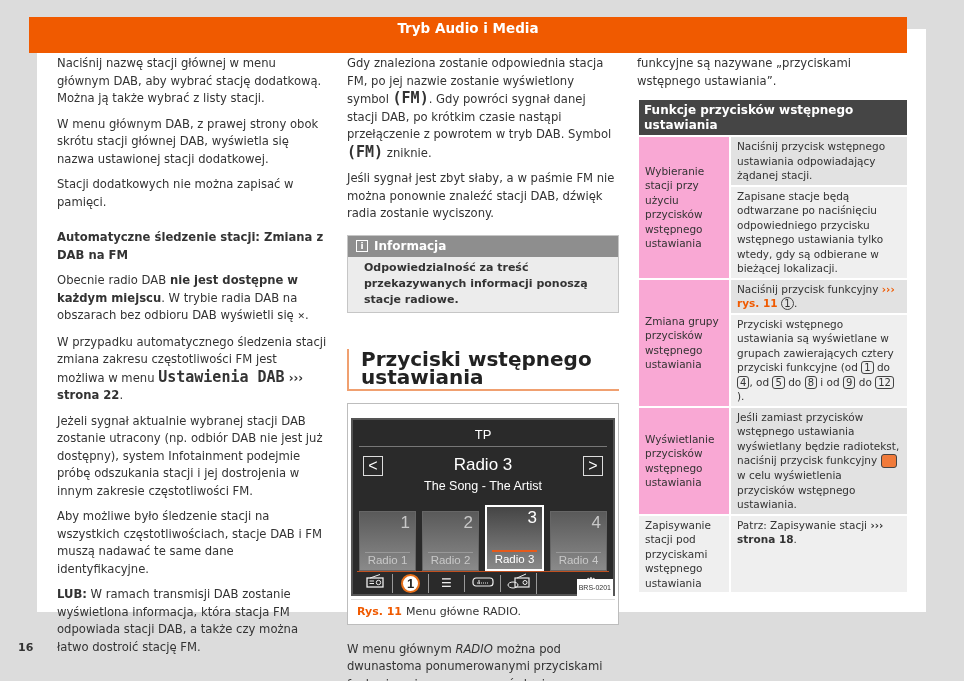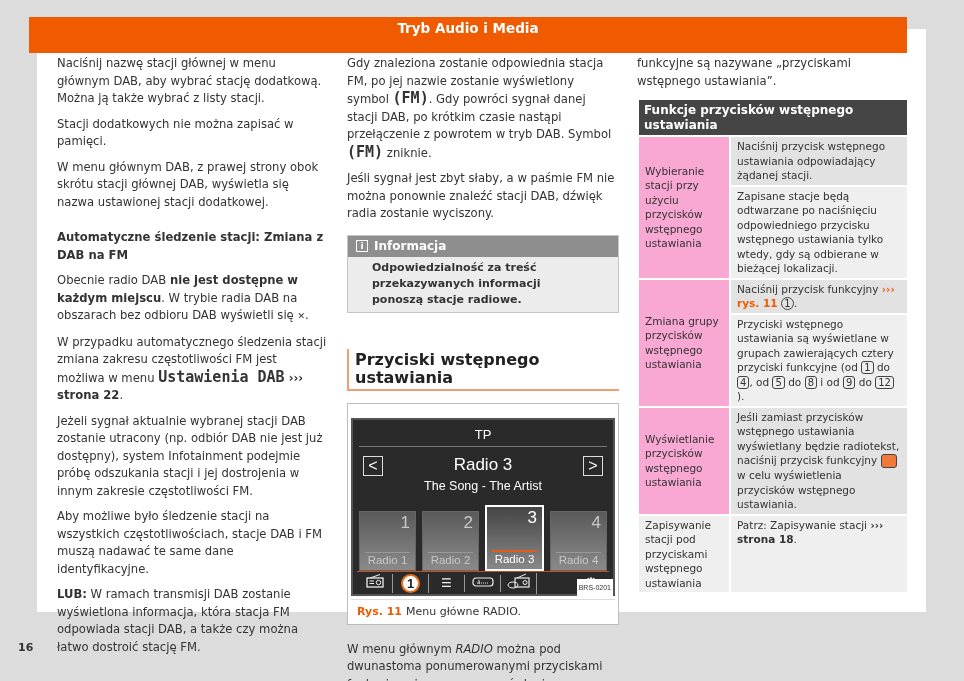--- a/index.html
+++ b/index.html
@@ -41,25 +41,25 @@
     background: #ececec; border: 1px solid #c6c6c6; margin-top: 12px; margin-bottom: 0;
   }
   .info-head {
     background: #8e8e8e; color: #fff; font-weight: bold; padding: 2px 8px; font-size: 12px;
     display: flex; align-items: center; gap: 6px;
   }
   .info-icon {
     display: inline-block; width: 12px; height: 12px; border: 1px solid #fff; font-size: 9px;
     line-height: 10px; text-align: center; font-weight: bold;
   }
-  .info-body { padding: 3px 24px 4px; font-weight: bold; font-size: 11px; line-height: 16px; }
+  .info-body { padding: 3px 16px 4px; font-weight: bold; font-size: 11px; line-height: 16px; }
 
   .section-title {
     margin-top: 36px; border-left: 2px solid #f0a070; border-bottom: 2px solid #f0a070;
-    padding: 2px 6px 3px; font-weight: bold; font-size: 16px; color: #222;
+    padding: 2px 12px 3px; font-weight: bold; font-size: 20px; color: #222;
   }
 
   .figure {
     margin-top: 12px; width: 272px; border: 1px solid #bdbdbd; padding: 14px 3px 3px;
     background: #fff;
   }
   .screen {
     position: relative; width: 264px; height: 178px; background: #2a2a2a;
     border: 2px solid #555; color: #fff; font-family: "Liberation Sans", sans-serif;
   }
@@ -113,22 +113,22 @@
 </style>
 </head>
 <body>
 
 <div class="page"></div>
 <div class="header-bar">Tryb Audio i Media</div>
 <div class="page-number">16</div>
 
 <div class="col col1">
   <p>Naciśnij nazwę stacji głównej w menu głównym DAB, aby wybrać stację dodatkową. Można ją także wybrać z listy stacji.</p>
+  <p>W menu głównym DAB, z prawej strony obok skrótu stacji głównej DAB, wyświetla się nazwa ustawionej stacji dodatkowej.</p>
   <p>Stacji dodatkowych nie można zapisać w pamięci.</p>
-  <p>W menu głównym DAB, z prawej strony obok skrótu stacji głównej DAB, wyświetla się nazwa ustawionej stacji dodatkowej.</p>
   <p class="subhead">Automatyczne śledzenie stacji: Zmiana z DAB na FM</p>
   <p>
     <span>Obecnie radio DAB </span><span class="bold">nie jest dostępne w każdym miejscu</span><span>. W trybie radia DAB na obszarach bez odbioru DAB wyświetli się </span><span style="font-size:9px">✕</span><span>.</span>
   </p>
   <p>
     <span>W przypadku automatycznego śledzenia stacji zmiana zakresu częstotliwości FM jest możliwa w menu </span><span class="mono">Ustawienia DAB</span><span class="bold"> ››› strona 22</span><span>.</span>
   </p>
   <p>Jeżeli sygnał aktualnie wybranej stacji DAB zostanie utracony (np. odbiór DAB nie jest już dostępny), system Infotainment podejmie próbę odszukania stacji i jej dostrojenia w innym zakresie częstotliwości FM.</p>
   <p>Aby możliwe było śledzenie stacji na wszystkich częstotliwościach, stacje DAB i FM muszą nadawać te same dane identyfikacyjne.</p>
   <p>

